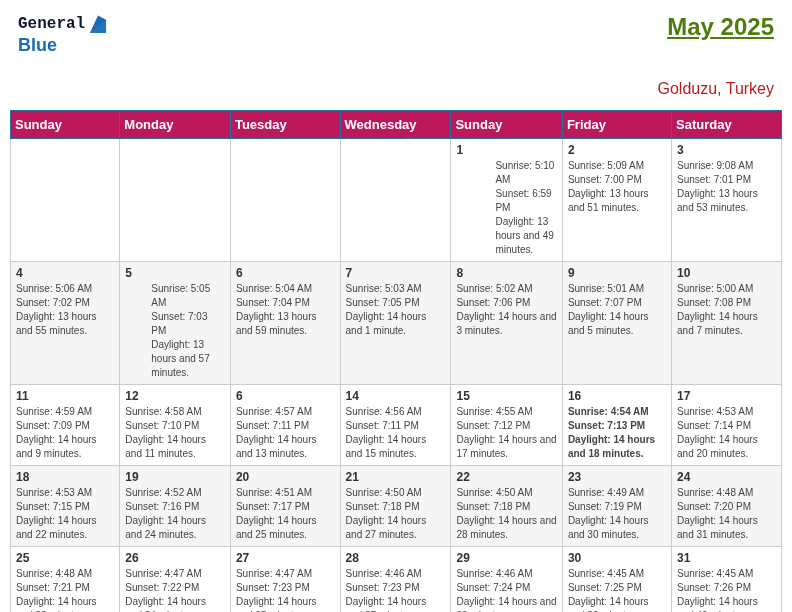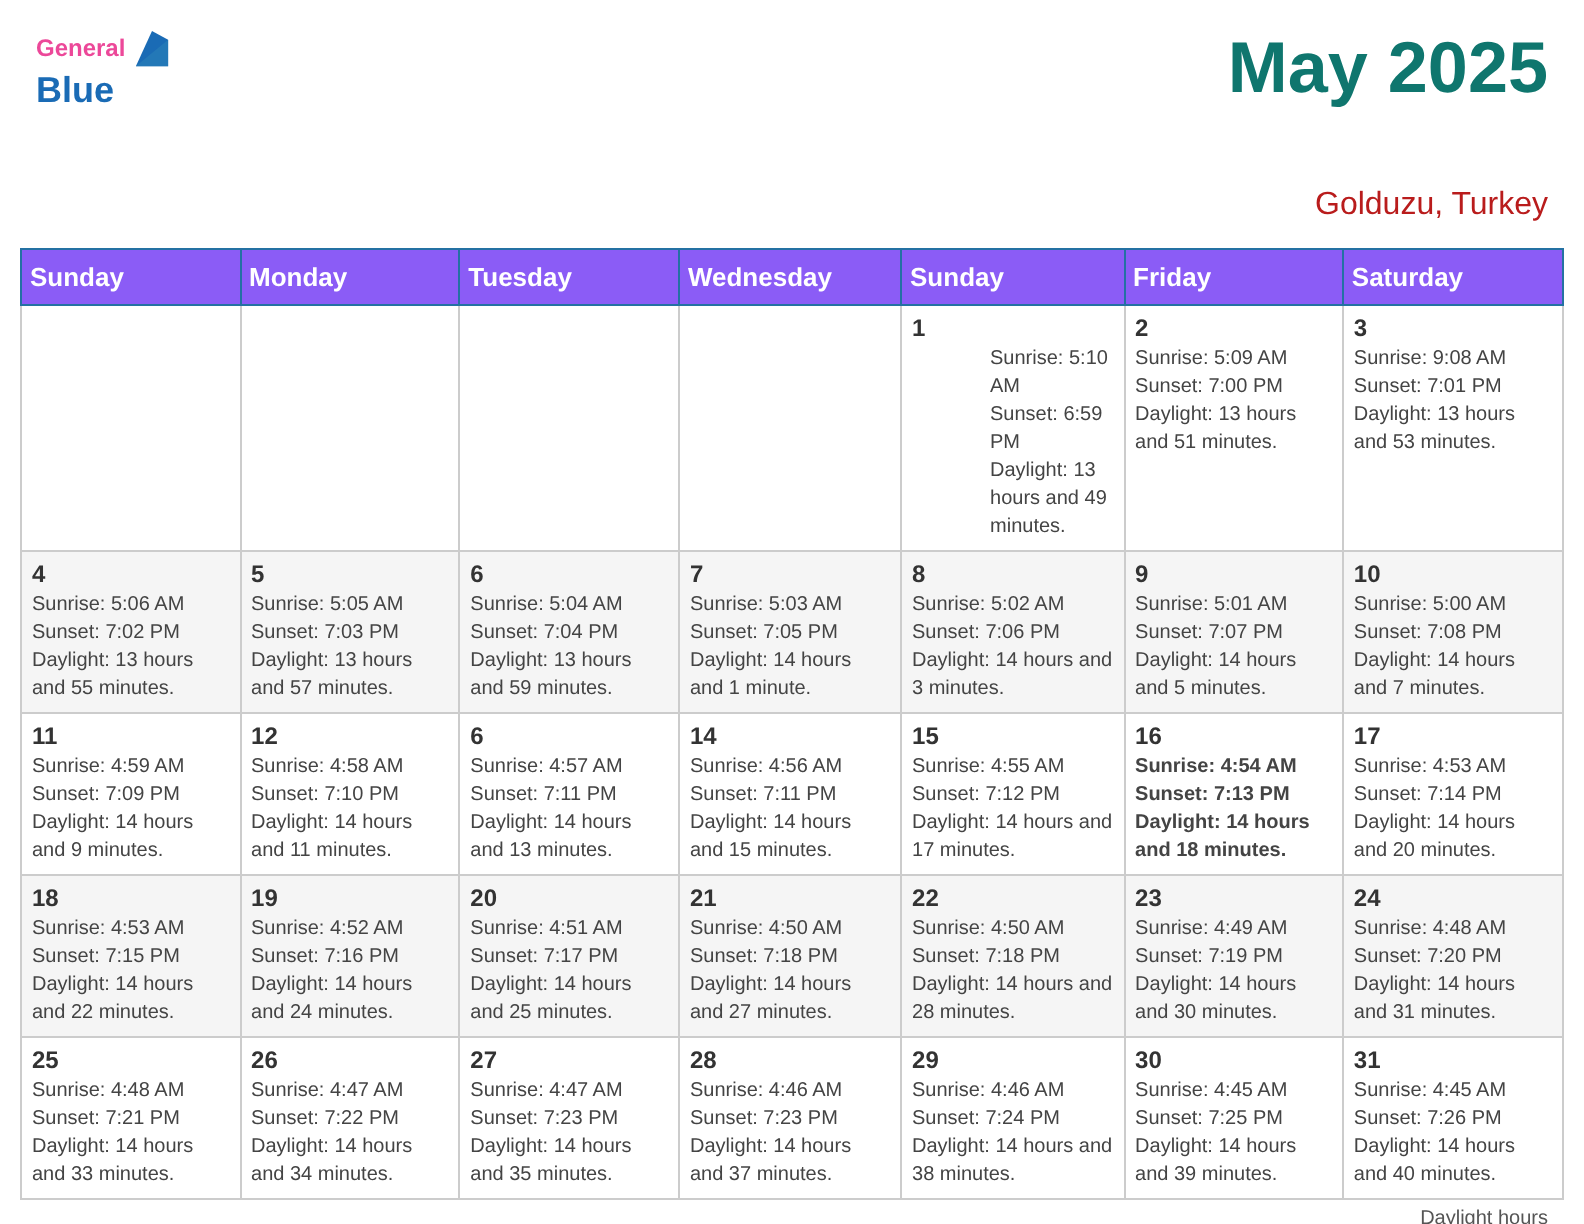--- a/index.html
+++ b/index.html
@@ -15,57 +15,59 @@
       justify-content: space-between;
       align-items: flex-start;
       margin-bottom: 8px;
       padding: 4px 8px;
     }
     .logo {
       display: flex;
       align-items: center;
     }
     .logo-text-general {
-      font-size: 12px;
-      font-weight: bold;
-      color: #ec4899;
+      font-size: 16px;
+      font-weight: bold;
+      color: #0f172a;
       line-height: 1.1;
+      font-family: Liberation Mono, monospace;
     }
     .logo-text-blue {
       font-size: 18px;
       font-weight: bold;
       color: #1a6bb5;
       line-height: 1.1;
     }
     .logo-icon {
       width: 22px;
       height: 22px;
       margin-left: 2px;
     }
     .title-area {
       text-align: right;
     }
     .month-year {
-      font-size: 36px;
-      font-weight: bold;
-      color: #0f766e;
+      font-size: 24px;
+      font-weight: bold;
+      color: #4d7c0f;
       line-height: 1.1;
+      text-decoration: underline;
     }
     .location {
       font-size: 16px;
       color: #b91c1c;
       margin-top: 40px;
     }
     .calendar-table {
       width: 100%;
       border-collapse: collapse;
       border: 1px solid #ccc;
     }
     .calendar-table th {
-      background-color: #8b5cf6;
+      background-color: #be185d;
       color: #fff;
       font-size: 13px;
       font-weight: bold;
       padding: 6px 4px;
       text-align: left;
       border: 1px solid #2471a3;
     }
     .calendar-table td {
       vertical-align: top;
       padding: 4px 5px;
@@ -166,21 +168,21 @@
       </tr>
       <tr>
         <td>
           <span class="day-number">4</span>
           <div class="cell-info" style="white-space: pre-line;">Sunrise: 5:06 AM
 Sunset: 7:02 PM
 Daylight: 13 hours and 55 minutes.</div>
         </td>
         <td>
           <span class="day-number">5</span>
-          <div class="cell-info" style="white-space: pre-line;">Sunrise: 5:05 AM
+          <div class="cell-info" style="white-space: pre-line; margin-left: 26px;">Sunrise: 5:05 AM
 Sunset: 7:03 PM
 Daylight: 13 hours and 57 minutes.</div>
         </td>
         <td>
           <span class="day-number">6</span>
           <div class="cell-info" style="white-space: pre-line;">Sunrise: 5:04 AM
 Sunset: 7:04 PM
 Daylight: 13 hours and 59 minutes.</div>
         </td>
         <td>

